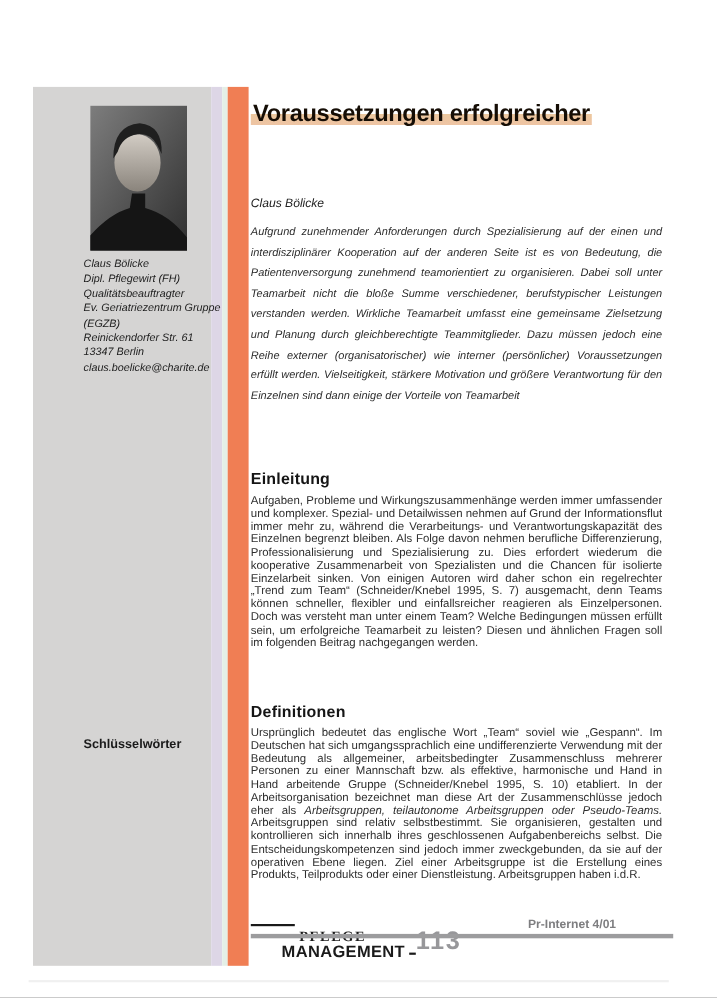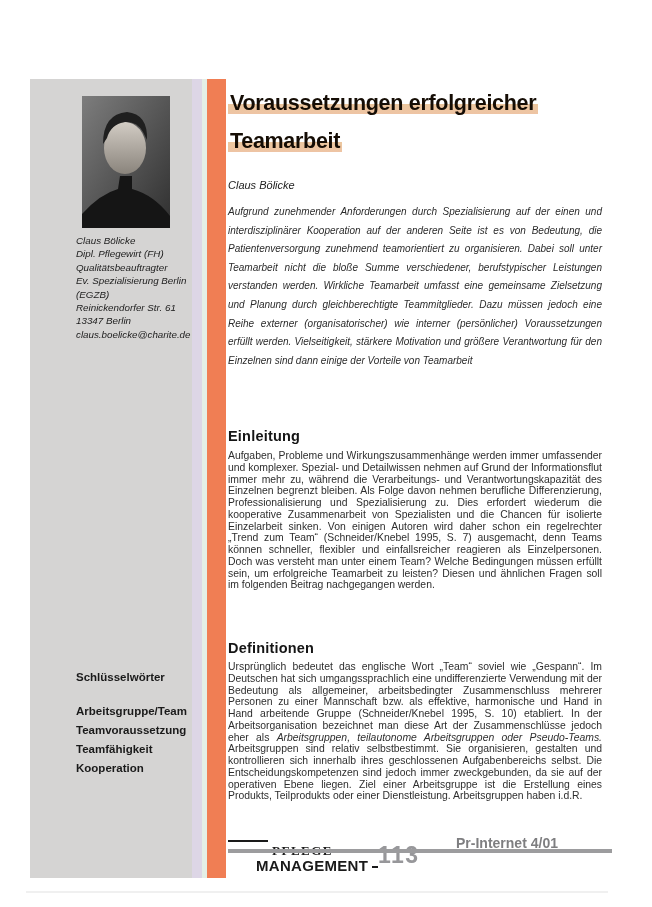--- a/index.html
+++ b/index.html
@@ -48,22 +48,22 @@
   
   .footer-logo { position:absolute; left:228px; top:823px; width:150px; color:#1a1a1a; }
   .footer-logo .row { display:flex; align-items:center; gap:4px; }
   .footer-logo .rule1 { width:40px; height:2px; background:#1a1a1a; }
   .footer-logo .rule2 { width:20px; height:2px; background:#1a1a1a; }
   .footer-logo .pflege { font-family:"Liberation Serif", serif; font-weight:bold; font-size:13px; letter-spacing:1.5px;margin-top:20px; }
   .footer-logo .management { font-size:15px; font-weight:bold; letter-spacing:0.3px; margin-top:-2px;margin-left:28px; }
 
   .page-number { position:absolute; left:378px; top:824px; font-size:23px; font-weight:bold;
     letter-spacing:1.5px; color:#97979a;margin-top:18px; }
-  .issue { position:absolute; left:442px; top:835px; width:130px; text-align:center;
-    font-size:14px; font-weight:bold; color:#7e7e80; }
+  .issue { position:absolute; left:480px; top:835px; width:130px; text-align:left;
+    font-size:11px; font-weight:bold; color:#7e7e80; }
   .footer-rule { position:absolute; left:228px; top:849px; width:384px; height:4px; background:#9c9c9e; }
   .scan-line { position:absolute; left:26px; top:891px; width:582px; height:2px; background:#f0f0f0; }
 </style>
 </head>
 <body>
 
 <div id="page">
 
   <div class="sidebar-gray"></div>
   <div class="stripe-lavender"></div>
@@ -86,38 +86,31 @@
       <ellipse cx="43" cy="52" rx="21" ry="26" fill="url(#pface)"></ellipse>
       <path d="M21 48 Q21 18 45 16 Q66 18 65 44 L61 36 Q55 25 43 26 Q29 28 25 42 Z" fill="#1f1f1f"></path>
       <path d="M0 132 L0 118 Q18 98 36 93 L38 80 L50 80 L50 93 Q72 99 88 120 L88 132 Z" fill="#151515"></path>
     </svg>
   </div>
 
   <div class="author-info">
     <div>Claus Bölicke</div>
     <div>Dipl. Pflegewirt (FH)</div>
     <div>Qualitätsbeauftragter</div>
-    <div>Ev. Spezialisierung Berlin</div>
+    <div>Ev. Geriatriezentrum Gruppe</div>
     <div>(EGZB)</div>
     <div>Reinickendorfer Str. 61</div>
     <div>13347 Berlin</div>
     <div>claus.boelicke@charite.de</div>
   </div>
 
   <div class="kw-heading">Schlüsselwörter</div>
-  <div class="kw-list">
-    <div>Arbeitsgruppe/Team</div>
-    <div>Teamvoraussetzung</div>
-    <div>Teamfähigkeit</div>
-    <div>Kooperation</div>
-  </div>
 
   <div class="title">
     <div><span class="hl">Voraussetzungen erfolgreicher</span></div>
-    <div><span class="hl">Teamarbeit</span></div>
   </div>
 
   <div class="byline">Claus Bölicke</div>
   <p class="abstract">Aufgrund zunehmender Anforderungen durch Spezialisierung auf der einen und interdisziplinärer Kooperation auf der anderen Seite ist es von Bedeutung, die Patientenversorgung zunehmend teamorientiert zu organisieren. Dabei soll unter Teamarbeit nicht die bloße Summe verschiedener, berufstypischer Leistungen verstanden werden. Wirkliche Teamarbeit umfasst eine gemeinsame Zielsetzung und Planung durch gleichberechtigte Teammitglieder. Dazu müssen jedoch eine Reihe externer (organisatorischer) wie interner (persönlicher) Voraussetzungen erfüllt werden. Vielseitigkeit, stärkere Motivation und größere Verantwortung für den Einzelnen sind dann einige der Vorteile von Teamarbeit</p>
 
   <h2 class="sec-heading einleitung">Einleitung</h2>
   <p class="sec-body einleitung">Aufgaben, Probleme und Wirkungszusammenhänge werden immer umfassender und komplexer. Spezial- und Detailwissen nehmen auf Grund der Informationsflut immer mehr zu, während die Verarbeitungs- und Verantwortungskapazität des Einzelnen begrenzt bleiben. Als Folge davon nehmen berufliche Differenzierung, Professionalisierung und Spezialisierung zu. Dies erfordert wiederum die kooperative Zusammenarbeit von Spezialisten und die Chancen für isolierte Einzelarbeit sinken. Von einigen Autoren wird daher schon ein regelrechter „Trend zum Team“ (Schneider/Knebel 1995, S. 7) ausgemacht, denn Teams können schneller, flexibler und einfallsreicher reagieren als Einzelpersonen. Doch was versteht man unter einem Team? Welche Bedingungen müssen erfüllt sein, um erfolgreiche Teamarbeit zu leisten? Diesen und ähnlichen Fragen soll im folgenden Beitrag nachgegangen werden.</p>
 
   <h2 class="sec-heading definitionen">Definitionen</h2>
   <p class="sec-body definitionen"><span>Ursprünglich bedeutet das englische Wort „Team“ soviel wie „Gespann“. Im Deutschen hat sich umgangssprachlich eine undifferenzierte Verwendung mit der Bedeutung als allgemeiner, arbeitsbedingter Zusammenschluss mehrerer Personen zu einer Mannschaft bzw. als effektive, harmonische und Hand in Hand arbeitende Gruppe (Schneider/Knebel 1995, S. 10) etabliert. In der Arbeitsorganisation bezeichnet man diese Art der Zusammenschlüsse jedoch eher als </span><span class="it">Arbeitsgruppen, teilautonome Arbeitsgruppen oder Pseudo-Teams.</span><span> Arbeitsgruppen sind relativ selbstbestimmt. Sie organisieren, gestalten und kontrollieren sich innerhalb ihres geschlossenen Aufgabenbereichs selbst. Die Entscheidungskompetenzen sind jedoch immer zweckgebunden, da sie auf der operativen Ebene liegen. Ziel einer Arbeitsgruppe ist die Erstellung eines Produkts, Teilprodukts oder einer Dienstleistung. Arbeitsgruppen haben i.d.R.</span></p>

